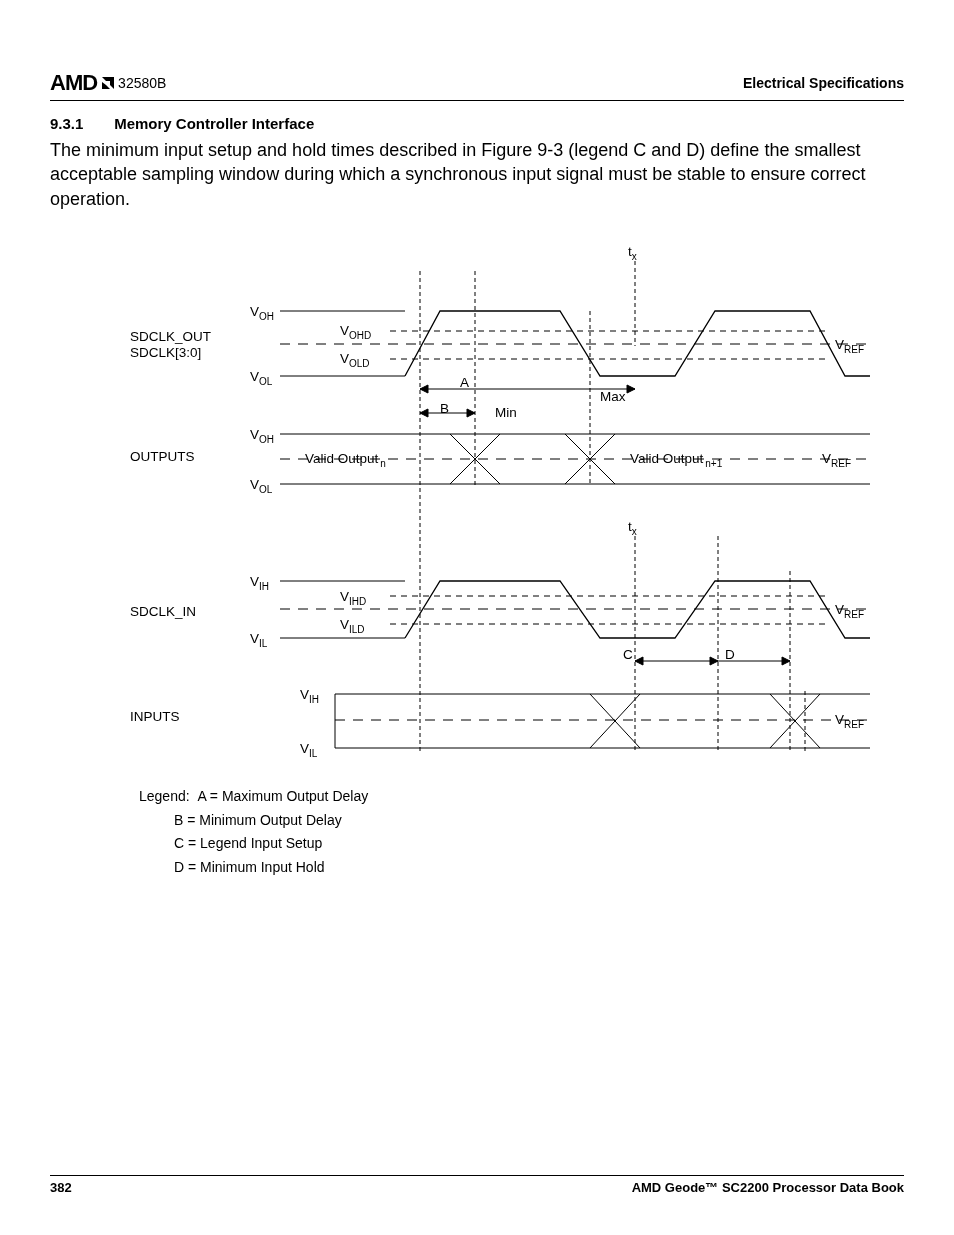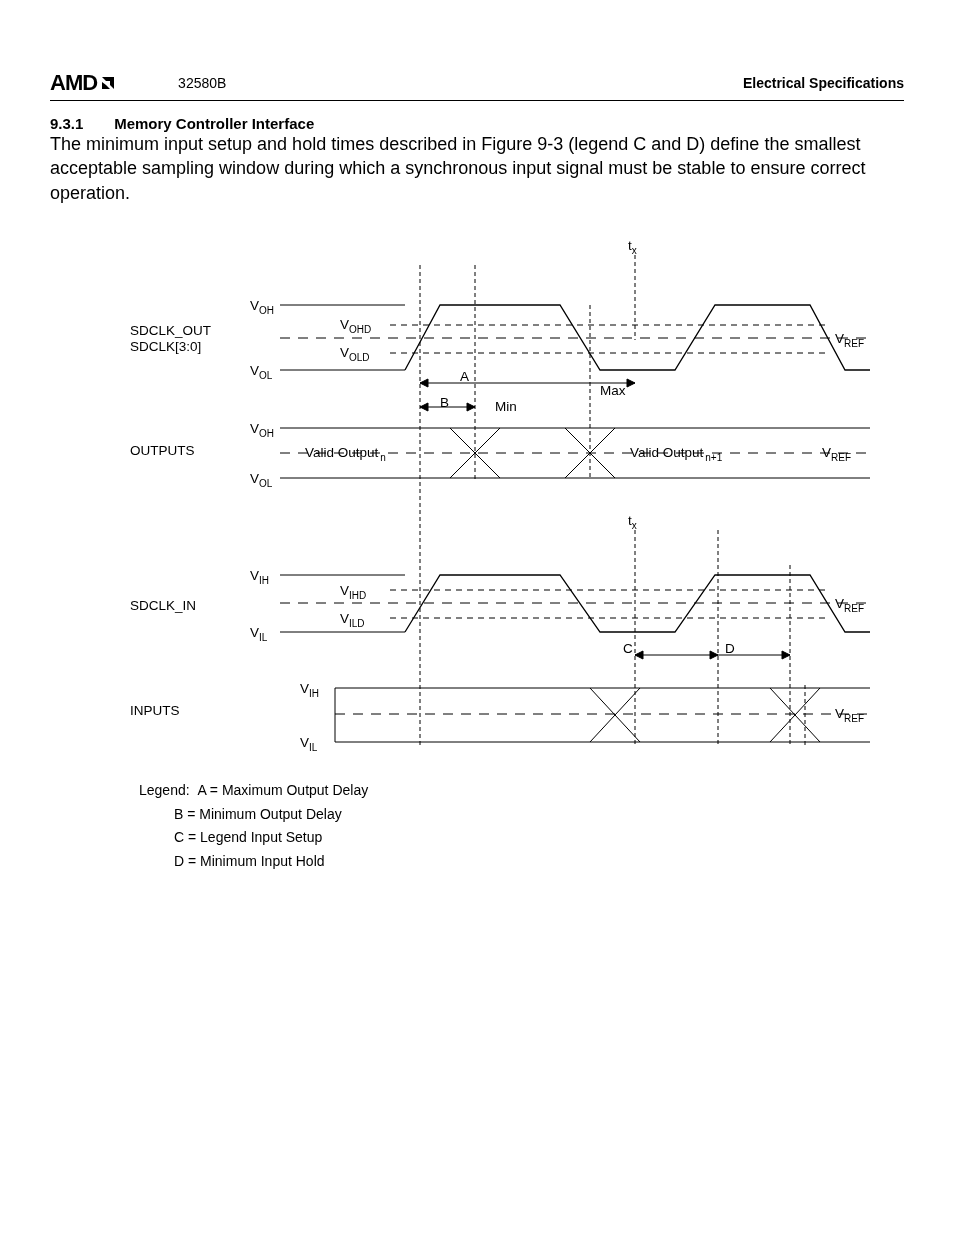--- a/index.html
+++ b/index.html
@@ -24,39 +24,39 @@
     align-items: center;
     justify-content: space-between;
     border-bottom: 1.5px solid #000;
     padding-bottom: 4px;
     margin-bottom: 14px;
     font-size: 14px;
   }
   .header .left {
     display: flex;
     align-items: center;
-    gap: 60px;
   }
   .logo {
     font-weight: 900;
     font-size: 22px;
     letter-spacing: -1px;
     display: flex;
     align-items: center;
   }
   .logo svg {
     margin-left: 1px;
   }
   .header .right {
     font-weight: 700;
     padding-left: 8px;
   }
   .section-heading {
     font-weight: 700;
     font-size: 15px;
+    margin-bottom: 6px;
   }
   .section-num { display:inline-block; width:60px; }
   .body-text {
     font-size: 18px;
     line-height: 1.35;
     margin-bottom: 30px;
   }
   .figure-wrap {
     width: 760px;
     margin: 0 auto 10px 80px;
@@ -203,14 +203,18 @@
   </div>
 
   <div class="legend">
     <div class="lrow"><span>Legend:</span>&nbsp;&nbsp;<span>A = Maximum Output Delay</span></div>
     <div class="indent">B = Minimum Output Delay</div>
     <div class="indent">C = Legend Input Setup</div>
     <div class="indent">D = Minimum Input Hold</div>
   </div>
 
 
+  <div class="footer">
+    <span>382</span>
+    <span>AMD Geode™ SC2200  Processor Data Book</span>
+  </div>
 
 </div>
 
 </body></html>

